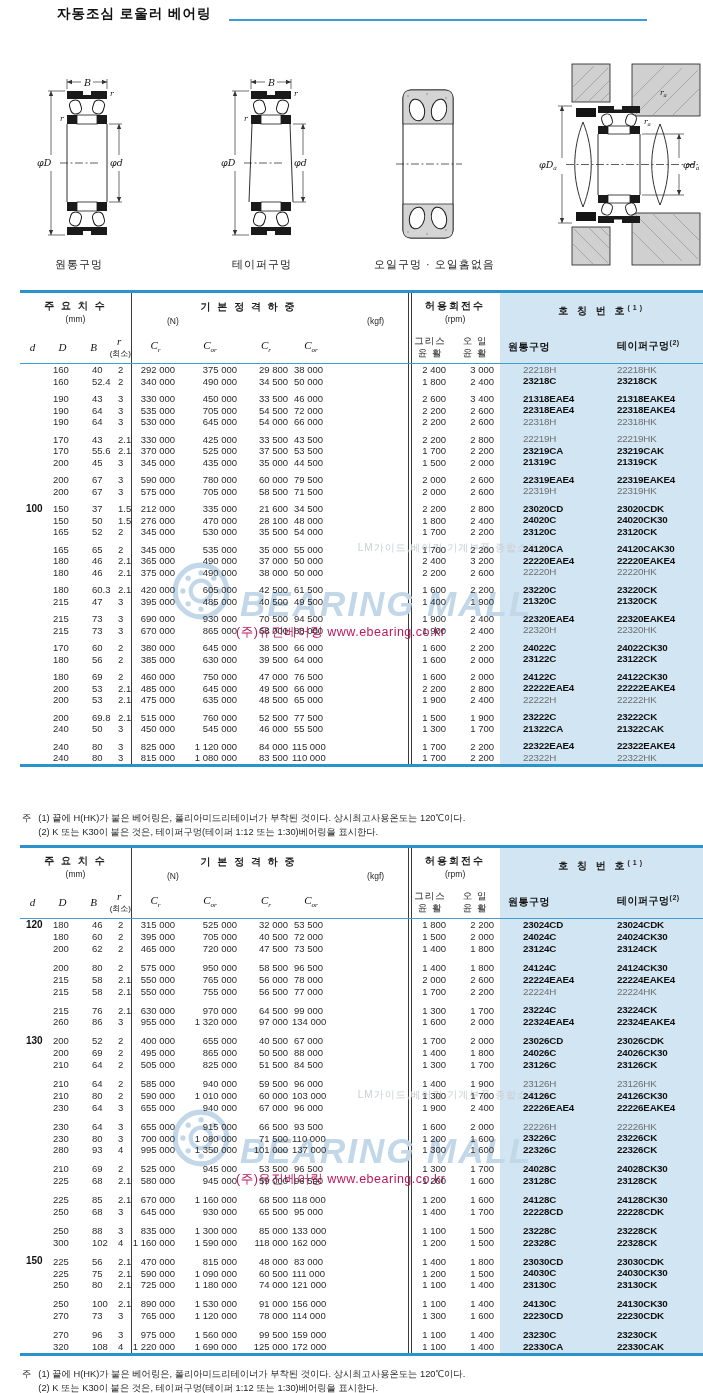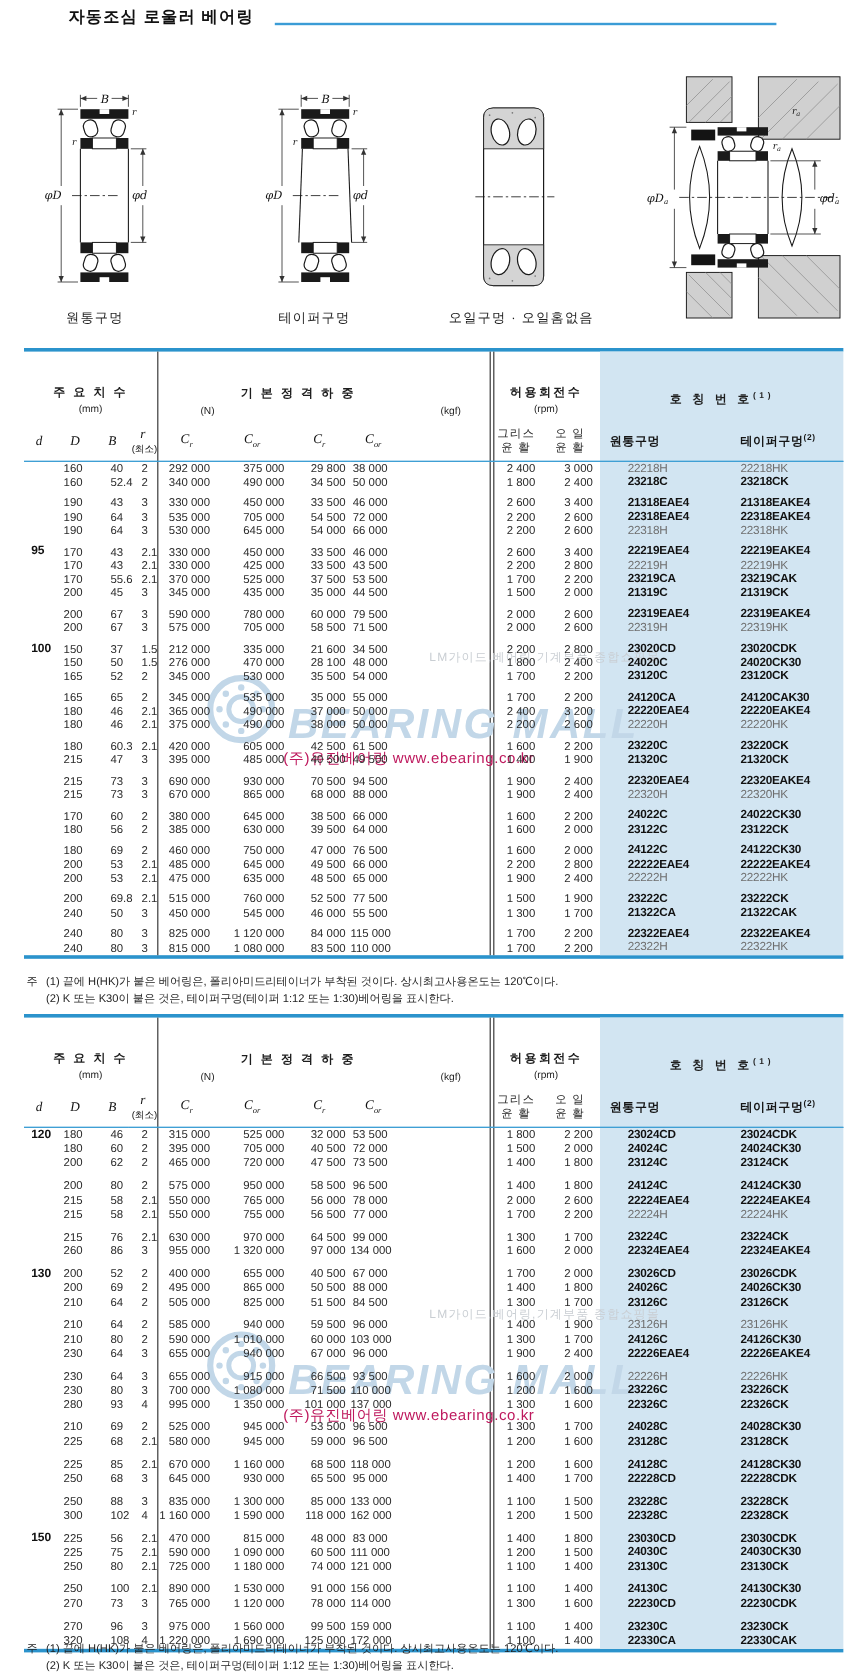--- a/index.html
+++ b/index.html
@@ -24,21 +24,21 @@
   svg .arw{fill:#333;stroke:none;}
   
   .tablewrap{left:20px;width:683px;border-top:3px solid #2b93cc;border-bottom:3px solid #2b93cc;}
   .t1{top:290px;}
   .t2{top:845px;}
   .blue-panel{position:absolute;left:480px;width:203px;top:0;bottom:0;background:#d2e5f2;z-index:0;}
   .vline{position:absolute;top:0;bottom:0;width:1px;background:#3a3a3a;z-index:1;}
   .vl-a{left:111px;}
   .vl-b1{left:388px;}
   .vl-b2{left:391px;}
-  table{border-collapse:collapse;table-layout:fixed;width:683px;position:relative;z-index:2;margin-top:21px;}
+  table{border-collapse:collapse;table-layout:fixed;width:683px;position:relative;z-index:2;}
   th,td{padding:0;margin:0;}
   thead th{vertical-align:middle;font-weight:400;}
   tr.ha th{height:37px;}
   tr.hb th{height:33px;border-bottom:1.5px solid #3f9fd4;}
   .h-title{font-size:10px;font-weight:700;letter-spacing:2px;color:#1d1d1d;text-align:center;}
   .h-unit{font-size:8.5px;color:#1d1d1d;text-align:center;margin-top:1px;letter-spacing:0;}
   .h-load{position:relative;height:100%;}
   .h-load .h-title{padding-top:7px;transform:translateX(-22px);}
   .h-load .unit-n{position:absolute;left:36px;bottom:4px;}
   .h-load .unit-kgf{position:absolute;right:26px;bottom:4px;}
@@ -439,35 +439,20 @@
             <td class="c-n1"></td>
             <td class="c-n2"></td>
             <td class="c-k1"></td>
             <td class="c-k2"></td>
             <td class="c-sp"></td>
             <td class="c-g"></td>
             <td class="c-o"></td>
             <td class="c-cyl"></td>
             <td class="c-tpr"></td>
           </tr>
-          <tr>
-            <td class="c-d">95</td>
-            <td class="c-D">170</td>
-            <td class="c-B">43</td>
-            <td class="c-r">2.1</td>
-            <td class="c-n1">330 000</td>
-            <td class="c-n2">450 000</td>
-            <td class="c-k1">33 500</td>
-            <td class="c-k2">46 000</td>
-            <td class="c-sp"></td>
-            <td class="c-g">2 600</td>
-            <td class="c-o">3 400</td>
-            <td class="c-cyl">22219EAE4</td>
-            <td class="c-tpr">22219EAKE4</td>
-          </tr>
           <tr class="muted">
             <td class="c-d"></td>
             <td class="c-D">170</td>
             <td class="c-B">43</td>
             <td class="c-r">2.1</td>
             <td class="c-n1">330 000</td>
             <td class="c-n2">425 000</td>
             <td class="c-k1">33 500</td>
             <td class="c-k2">43 500</td>
             <td class="c-sp"></td>

